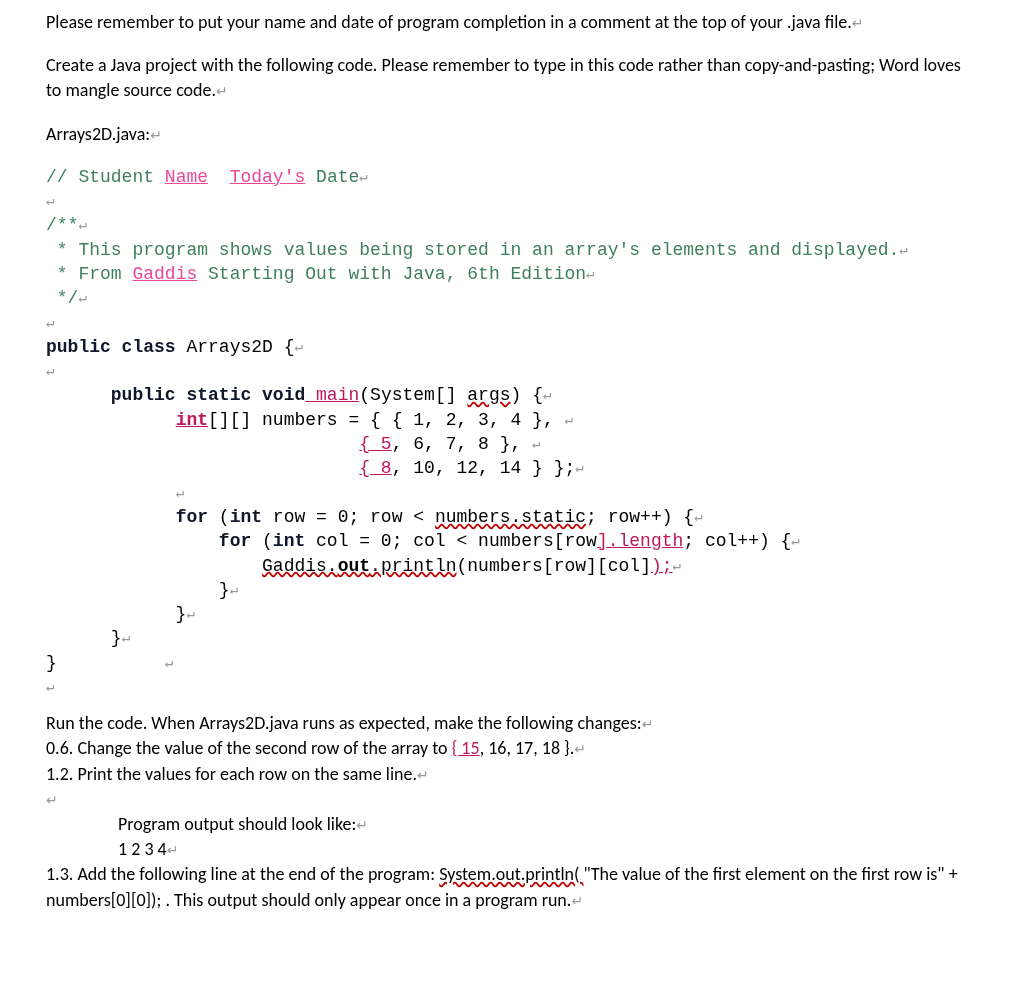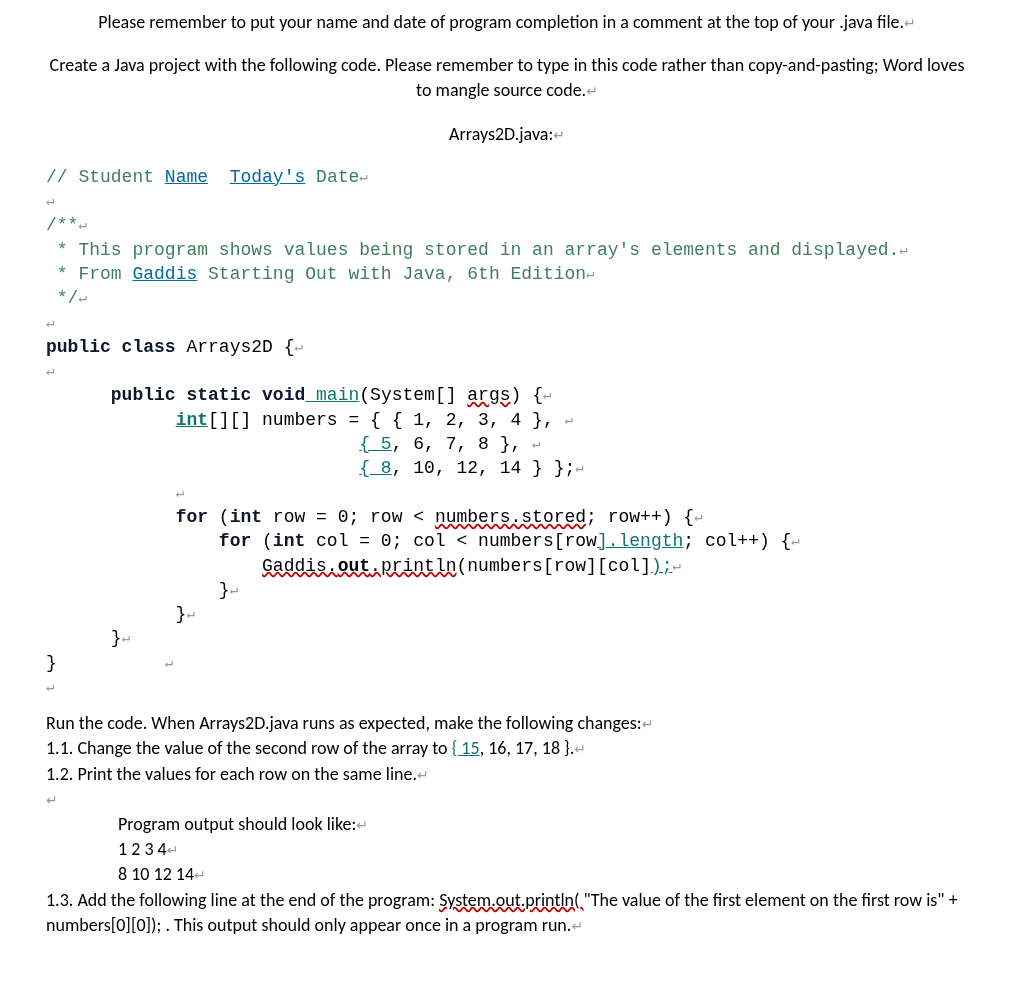--- a/index.html
+++ b/index.html
@@ -6,33 +6,33 @@
     font-family: Calibri, "Segoe UI", sans-serif;
     font-size: 18px;
     color: #000;
     margin: 0;
     padding: 10px 46px 20px 46px;
     width: 1014px;
     box-sizing: border-box;
     background: #fff;
     line-height: 1.4;
   }
-  .para { margin: 0 0 18px 0; text-align: center; }
+  .para { margin: 0 0 18px 0; }
   .pm { color:#999; font-size:14px; vertical-align:middle; }
   .code {
     font-family: Consolas, "Courier New", monospace;
     font-size: 18px;
     white-space: pre;
     line-height: 1.35;
     margin-bottom:12px;
   }
   .kw  { color:#0f172a; font-weight:bold; }   
   .cm  { color:#3f7f5f; }                     
-  .und { text-decoration: underline; color:#0369a1;}
-  .undblk { text-decoration: underline; color:#0f766e;margin-top:24px;}
+  .und { text-decoration: underline; color:#ec4899;}
+  .undblk { text-decoration: underline; color:#be185d;margin-top:24px;}
   .ital { font-weight:bold; color:#000;}
   .outblock { padding-left:72px; }
   .li { margin:0; }
   .sqg { border-bottom: 2px wavy #c00000; text-decoration-line: underline; text-decoration-style: wavy; text-decoration-color:#c00000;}
 </style>
 </head>
 <body>
 
 <p class="para">
   <span>Please remember to put your name and date of program completion in a comment at the top of your .java file.</span><span class="pm">↵</span>
@@ -53,33 +53,32 @@
 <span class="cm"><span> * From </span><span class="und">Gaddis</span><span> Starting Out with Java, 6th Edition</span></span><span class="pm">↵</span>
 <span class="cm"> */</span><span class="pm">↵</span>
 <span class="pm">↵</span>
 <span class="kw">public</span><span class="kw"> class</span><span> Arrays2D {</span><span class="pm">↵</span>
 <span class="pm">↵</span>
 <span>      </span><span class="kw">public</span><span class="kw"> static</span><span class="kw"> void</span><span class="undblk"> main</span><span>(System[] </span><span class="sqg">args</span><span>) {</span><span class="pm">↵</span>
 <span>            </span><span class="kw undblk">int</span><span>[][] numbers = { { 1, 2, 3, 4 }, </span><span class="pm">↵</span>
 <span>                             </span><span class="undblk">{ 5</span><span>, 6, 7, 8 }, </span><span class="pm">↵</span>
 <span>                             </span><span class="undblk">{ 8</span><span>, 10, 12, 14 } };</span><span class="pm">↵</span>
 <span>            </span><span class="pm">↵</span>
-<span>            </span><span class="kw">for</span><span> (</span><span class="kw">int</span><span> row = 0; row &lt; </span><span class="sqg">numbers.stored</span><span>; row++) {</span><span class="pm">↵</span>
+<span>            </span><span class="kw">for</span><span> (</span><span class="kw">int</span><span> row = 0; row &lt; </span><span class="sqg">numbers.static</span><span>; row++) {</span><span class="pm">↵</span>
 <span>                </span><span class="kw">for</span><span> (</span><span class="kw">int</span><span> col = 0; col &lt; numbers[row</span><span class="undblk">].length</span><span>; col++) {</span><span class="pm">↵</span>
 <span>                    </span><span class="sqg">Gaddis.</span><span class="ital sqg">out</span><span class="sqg">.println</span><span>(numbers[row][col]</span><span class="undblk">);</span><span class="pm">↵</span>
 <span>                }</span><span class="pm">↵</span>
 <span>            }</span><span class="pm">↵</span>
 <span>      }</span><span class="pm">↵</span>
 <span>}          </span><span class="pm">↵</span>
 <span class="pm">↵</span></div>
 
 <p class="li"><span>Run the code. When Arrays2D.java runs as expected, make the following changes:</span><span class="pm">↵</span></p>
-<p class="li"><span>1.1. Change the value of the second row of the array to </span><span class="undblk">{ 15</span><span>, 16, 17, 18 }.</span><span class="pm">↵</span></p>
+<p class="li"><span>0.6. Change the value of the second row of the array to </span><span class="undblk">{ 15</span><span>, 16, 17, 18 }.</span><span class="pm">↵</span></p>
 <p class="li"><span>1.2. Print the values for each row on the same line.</span><span class="pm">↵</span></p>
 <p class="li"><span class="pm">↵</span></p>
 
 <div class="outblock">
   <p class="li"><span>Program output should look like:</span><span class="pm">↵</span></p>
   <p class="li"><span>1 2 3 4</span><span class="pm">↵</span></p>
-  <p class="li"><span>8 10 12 14</span><span class="pm">↵</span></p>
 </div>
 
 <p class="li"><span>1.3. Add the following line at the end of the program: </span><span class="sqg">System.out.println( </span><span>"The value of the first element on</span><span> the first row is" + numbers[0][0]);  . This output should only appear once in a program run.</span><span class="pm">↵</span></p>
 
 </body></html>

